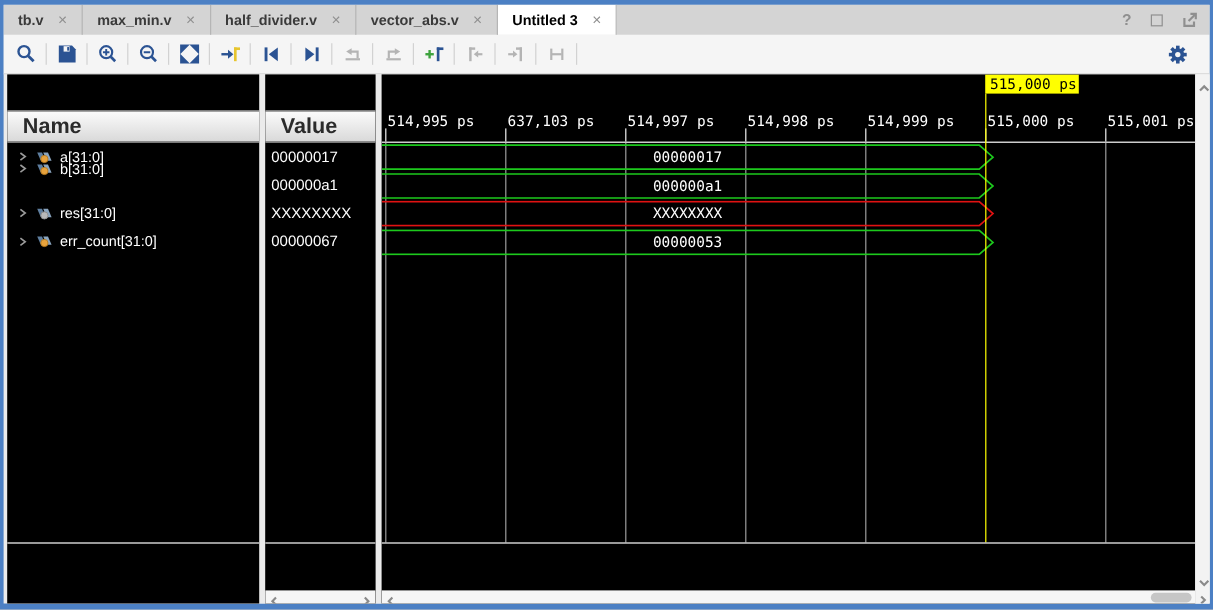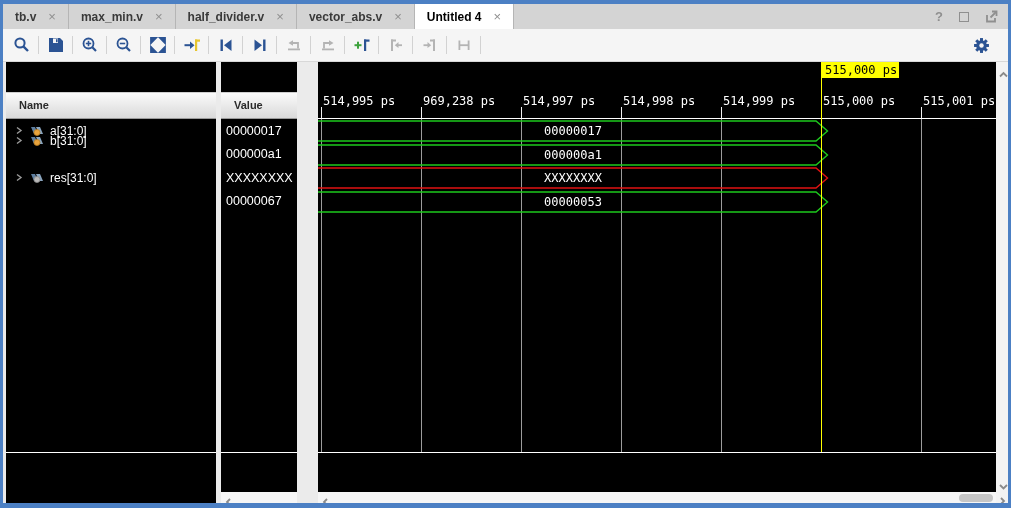--- a/index.html
+++ b/index.html
@@ -23,26 +23,26 @@
   .toolbar{ height:33px; background:#f5f5f5; border-bottom:1px solid #d8d8d8;
             display:flex; align-items:center; padding-left:4px; }
   .tb-btn{ width:29px; height:26px; display:flex; align-items:center; justify-content:center; }
   .tb-sep{ width:1px; height:18px; background:#d2d2d2; margin:0 2px; }
   .tb-spacer{ flex:1; }
   .gear{ margin-right:12px; }
   
   .main{ position:absolute; left:3px; top:58px; width:1005px; height:442px; background:#ebebeb; }
   .panel{ position:absolute; top:0; height:442px; background:#000; overflow:hidden; }
   .name-panel{ left:0; width:210px; }
-  .value-panel{ left:215px; width:76px; }
+  .value-panel{ left:215px; width:92px; }
   .wave-panel{ left:312px; width:678px; }
   .col-header{ position:absolute; left:0; right:0; top:30px; height:27px;
     background:linear-gradient(#fbfbfb,#d9d9d9);
     border-top:1px solid #cfcfcf; border-bottom:1px solid #9a9a9a;
-    font-size:11px; font-weight:bold; color:#2b2b2b; line-height:25px; padding-left:13px; }
+    font-size:18px; font-weight:bold; color:#2b2b2b; line-height:25px; padding-left:13px; }
   .srow{ position:absolute; left:0; right:0; height:23.5px; display:flex; align-items:center; }
   .srow .chev{ margin-left:9px; }
   .srow .sig-icon{ margin-left:7px; }
   .sname{ margin-left:6px; color:#fff; font-size:12px; }
   .sval{ position:absolute; left:0; right:0; height:23.5px; display:flex; align-items:center;
          color:#fff; font-size:12.5px; padding-left:5px; }
   .sepline{ position:absolute; left:0; right:0; top:390px; height:1px; background:#ffffff; }
   
   .flag{ position:absolute; left:503px; top:0; width:78px; height:16px; background:#ffff00;
          color:#000; font-family:"DejaVu Sans Mono", monospace; font-size:12px; line-height:16px; padding-left:4px; }
@@ -83,21 +83,21 @@
     </div>
     <div class="tab">
       <span>half_divider.v</span>
       <span class="tab-close">×</span>
     </div>
     <div class="tab">
       <span>vector_abs.v</span>
       <span class="tab-close">×</span>
     </div>
     <div class="tab active">
-      <span>Untitled 4</span>
+      <span>Untitled 3</span>
       <span class="tab-close">×</span>
     </div>
     <div class="tabbar-right">
       <span class="winctl">?</span>
       <span class="winctl">
           <span class="maxbox"></span>
         </span>
       <span class="winctl">
         <svg width="13" height="13" viewBox="0 0 13 13">
             <path d="M2 5 V11.5 H10 V8" fill="none" stroke="#8f8f8f" stroke-width="1.8"></path>
@@ -270,20 +270,31 @@
       <div class="srow" style="top:104px">
         <svg class="chev" width="8" height="9" viewBox="0 0 8 9">
             <polyline points="2,1.5 6,4.5 2,7.5" fill="none" stroke="#9a9a9a" stroke-width="1.4"></polyline>
           </svg>
         <svg class="sig-icon" width="14" height="12" viewBox="0 0 14 12">
             <polygon points="1,2 5,2 8,9 4,9" fill="#5f7fa0"></polygon>
             <polygon points="6,2 10,2 13,9 9,9" fill="#8aa5bf"></polygon>
             <circle cx="7" cy="7.5" r="3" fill="#b9b9b9" stroke="#8b8b8b" stroke-width="0.8"></circle>
           </svg>
         <span class="sname">res[31:0]</span>
+      </div>
+      <div class="srow" style="top:127.5px">
+        <svg class="chev" width="8" height="9" viewBox="0 0 8 9">
+            <polyline points="2,1.5 6,4.5 2,7.5" fill="none" stroke="#9a9a9a" stroke-width="1.4"></polyline>
+          </svg>
+        <svg class="sig-icon" width="14" height="12" viewBox="0 0 14 12">
+            <polygon points="1,2 5,2 8,9 4,9" fill="#5f7fa0"></polygon>
+            <polygon points="6,2 10,2 13,9 9,9" fill="#8aa5bf"></polygon>
+            <circle cx="7" cy="7.5" r="3" fill="#e8a33d" stroke="#b97d20" stroke-width="0.8"></circle>
+          </svg>
+        <span class="sname">err_count[31:0]</span>
       </div>
 
       <div class="sepline"></div>
     </div>
 
     <div class="panel value-panel">
       <div class="col-header">Value</div>
       <div class="sval" style="top:57px">00000017</div>
       <div class="sval" style="top:80.5px">000000a1</div>
       <div class="sval" style="top:104px">XXXXXXXX</div>
@@ -295,21 +306,21 @@
             </svg></span>
         <span class="hs-right"><svg width="9" height="10" viewBox="0 0 9 10">
               <polyline points="3,2 6,5 3,8" fill="none" stroke="#8a8a8a" stroke-width="1.8"></polyline>
             </svg></span>
       </div>
     </div>
 
     <div class="panel wave-panel">
 
       <div class="tick-label" style="left:5px">514,995 ps</div>
-      <div class="tick-label" style="left:105px">969,238 ps</div>
+      <div class="tick-label" style="left:105px">637,103 ps</div>
       <div class="tick-label" style="left:205px">514,997 ps</div>
       <div class="tick-label" style="left:305px">514,998 ps</div>
       <div class="tick-label" style="left:405px">514,999 ps</div>
       <div class="tick-label" style="left:505px">515,000 ps</div>
       <div class="tick-label" style="left:605px">515,001 ps</div>
 
       <div class="tick-mark" style="left:3px"></div>
       <div class="tick-mark" style="left:103px"></div>
       <div class="tick-mark" style="left:203px"></div>
       <div class="tick-mark" style="left:303px"></div>

